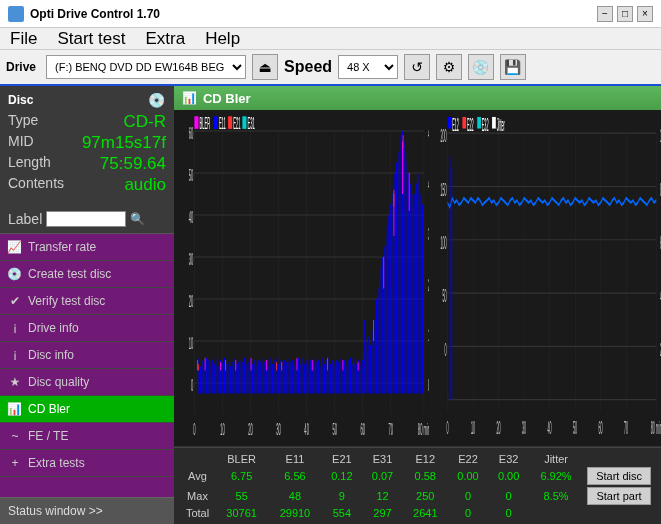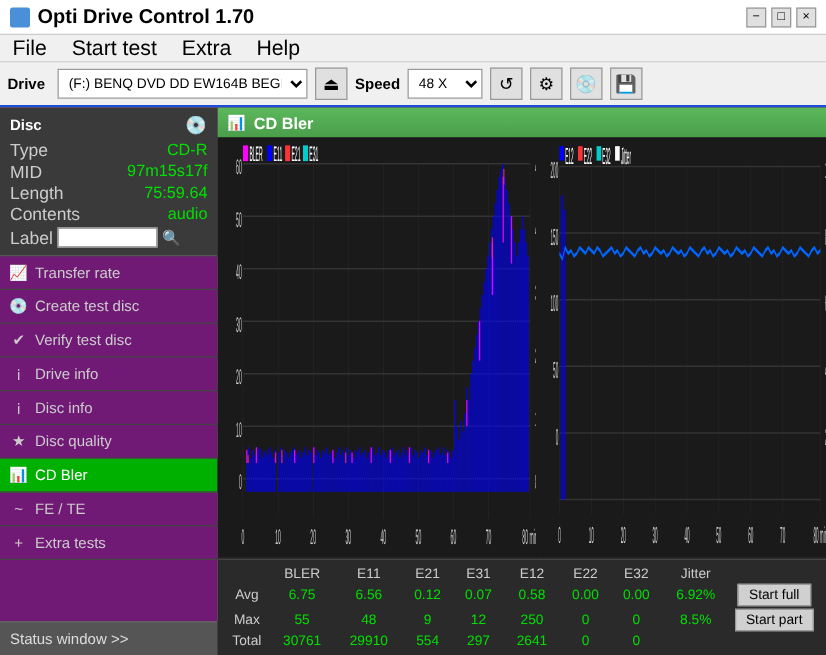--- a/index.html
+++ b/index.html
@@ -8,21 +8,21 @@
     
     .title-bar {
       background: #fff;
       border-bottom: 1px solid #ccc;
       display: flex;
       align-items: center;
       justify-content: space-between;
       padding: 4px 8px;
       height: 28px;
     }
-    .title-bar-left { display: flex; align-items: center; gap: 6px; font-size: 16px; font-weight: bold; }
+    .title-bar-left { display: flex; align-items: center; gap: 6px; font-size: 12px; font-weight: bold; }
     .title-bar-icon { width: 16px; height: 16px; background: #4a90d9; border-radius: 2px; display: inline-block; }
     .title-bar-controls { display: flex; gap: 4px; }
     .title-btn { width: 16px; height: 16px; border: 1px solid #999; background: #e0e0e0; cursor: pointer; font-size: 10px; display: flex; align-items: center; justify-content: center; }
 
     
     .menu-bar {
       background: #f0f0f0;
       border-bottom: 1px solid #ccc;
       display: flex;
       align-items: center;
@@ -52,21 +52,21 @@
       width: 200px;
     }
     .toolbar-btn {
       background: #e0e0e0;
       border: 1px solid #999;
       width: 26px; height: 26px;
       cursor: pointer;
       display: flex; align-items: center; justify-content: center;
       font-size: 14px;
     }
-    .speed-label { font-size: 12px; font-weight: bold; }
+    .speed-label { font-size: 16px; font-weight: bold; }
     .speed-select {
       background: white;
       border: 1px solid #999;
       padding: 2px 4px;
       font-size: 11px;
       height: 24px;
       width: 60px;
     }
 
     
@@ -93,22 +93,22 @@
     .disc-panel-header {
       display: flex;
       align-items: center;
       justify-content: space-between;
       margin-bottom: 4px;
     }
     .disc-title { color: #fff; font-weight: bold; font-size: 12px; }
     .disc-icon { color: #ccc; font-size: 14px; }
     .disc-row { display: flex; justify-content: space-between; margin: 1px 0; }
     .disc-key { color: #ccc; font-size: 14px; }
-    .disc-val { color: #00e000; font-size: 13px; }
-    .disc-label-row { display: flex; align-items: center; gap: 4px; margin-top: 3px; }
+    .disc-val { color: #00e000; font-size: 17px; }
+    .disc-label-row { display: flex; align-items: center; gap: 4px; margin-top: 16px; }
     .disc-label-input { width: 80px; height: 16px; background: white; border: 1px solid #888; font-size: 10px; }
 
     
     .nav-item {
       display: flex;
       align-items: center;
       padding: 6px 8px;
       cursor: pointer;
       color: #ccc;
       font-size: 12px;
@@ -650,21 +650,21 @@
           <tr>
             <td class="stats-label">Avg</td>
             <td class="stats-green">6.75</td>
             <td class="stats-green">6.56</td>
             <td class="stats-green">0.12</td>
             <td class="stats-green">0.07</td>
             <td class="stats-green">0.58</td>
             <td class="stats-green">0.00</td>
             <td class="stats-green">0.00</td>
             <td class="stats-green">6.92%</td>
-            <td><button class="stats-btn">Start full</button></td>
+            <td><button class="stats-btn">Start disc</button></td>
           </tr>
           <tr>
             <td class="stats-label">Max</td>
             <td class="stats-green">55</td>
             <td class="stats-green">48</td>
             <td class="stats-green">9</td>
             <td class="stats-green">12</td>
             <td class="stats-green">250</td>
             <td class="stats-green">0</td>
             <td class="stats-green">0</td>

